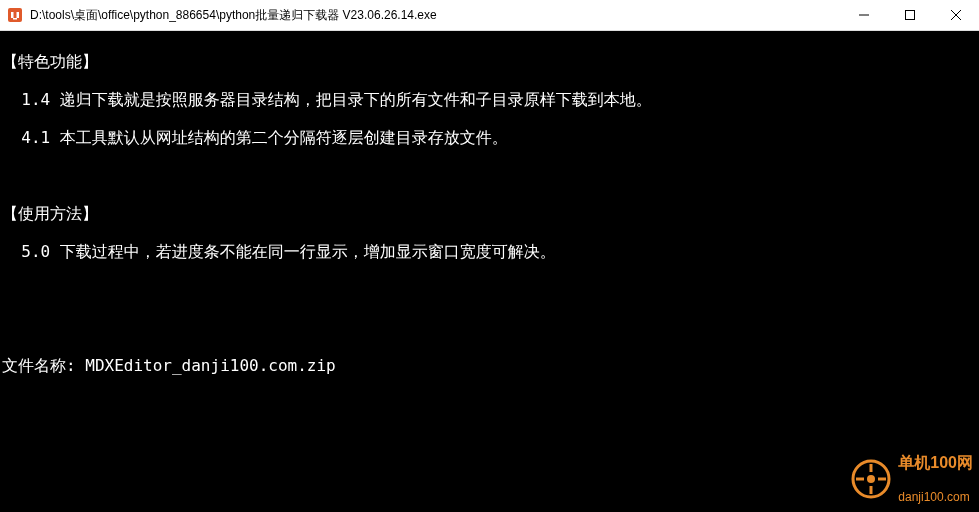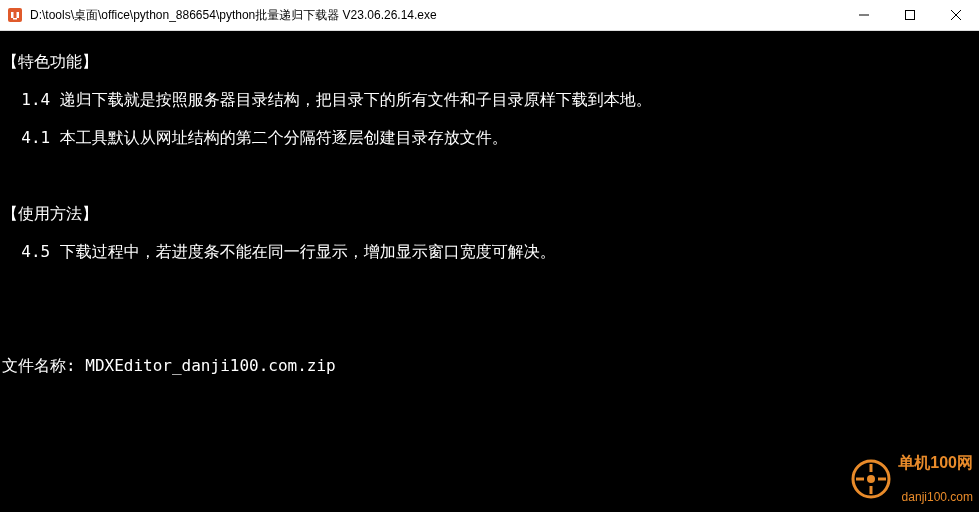--- a/index.html
+++ b/index.html
@@ -71,21 +71,20 @@
       gap: 6px;
     }
     .wm-logo {
       width: 42px;
       height: 42px;
     }
     .wm-text {
       display: flex;
       flex-direction: column;
       line-height: 1.05;
-      text-align: right;
     }
     .wm-cn {
       font-size: 16px;
       font-weight: bold;
       color: #e98b2a;
       font-family: 'Microsoft YaHei', sans-serif;
     }
     .wm-url {
       font-size: 12px;
       color: #e98b2a;
@@ -124,21 +123,21 @@
     </div>
   </div>
 </div>
 
 <div class="console">
 <div class="line">【特色功能】</div>
 <div class="line">  1.4 递归下载就是按照服务器目录结构，把目录下的所有文件和子目录原样下载到本地。</div>
 <div class="line">  4.1 本工具默认从网址结构的第二个分隔符逐层创建目录存放文件。</div>
 <div class="line"> </div>
 <div class="line">【使用方法】</div>
-<div class="line">  4.5 下载过程中，若进度条不能在同一行显示，增加显示窗口宽度可解决。</div>
+<div class="line">  5.0 下载过程中，若进度条不能在同一行显示，增加显示窗口宽度可解决。</div>
 <div class="line"> </div>
 <div class="line"> </div>
 <div class="line">文件名称: MDXEditor_danji100.com.zip</div>
 
 
 
 
 
 
 

